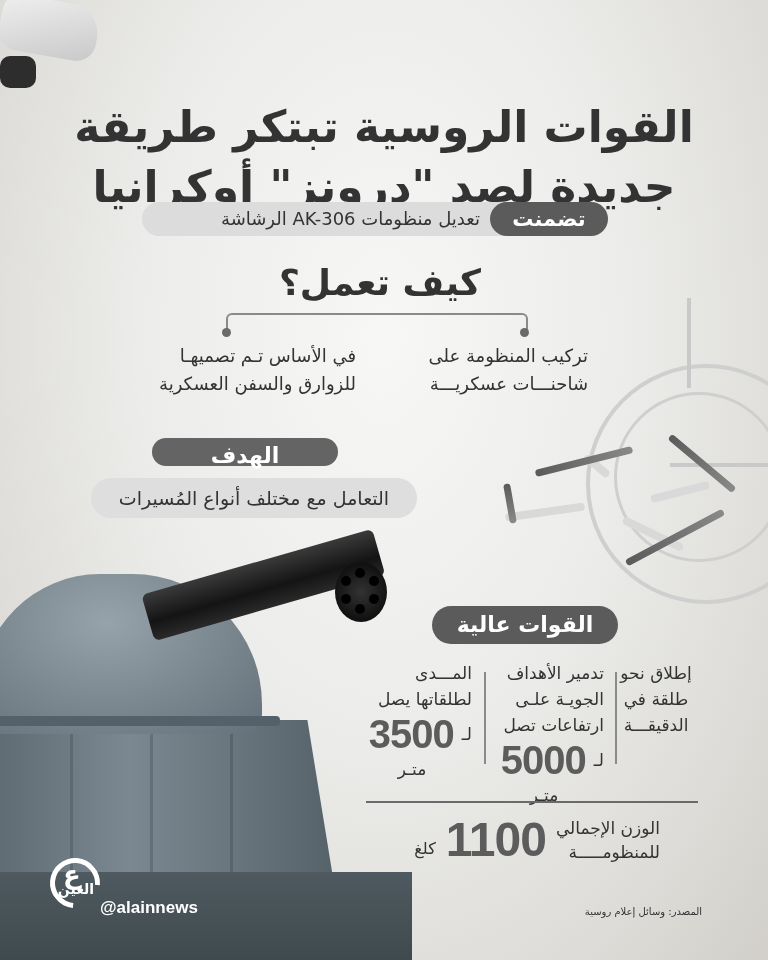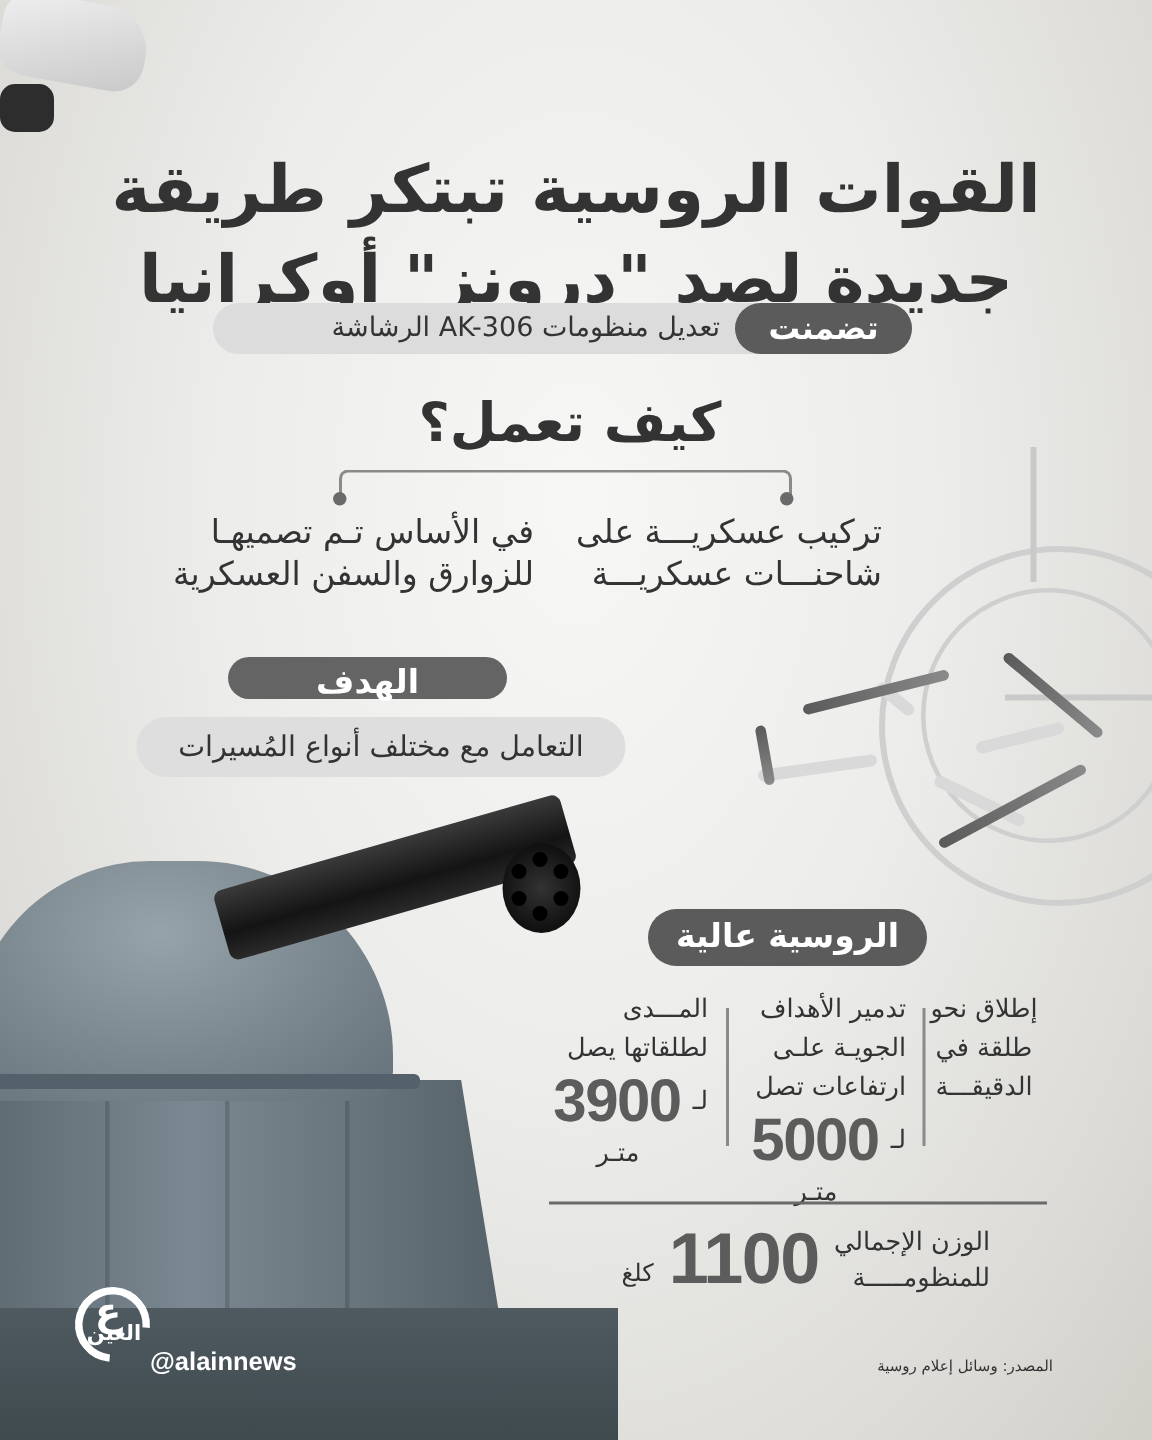--- a/index.html
+++ b/index.html
@@ -38,21 +38,21 @@
   .how-title {
     left: 200px; width: 360px; top: 262px; text-align: center;
     font-weight: bold; font-size: 36px; color: #333; direction: rtl;
   }
   .bracket {
     left: 226px; top: 313px; width: 298px; height: 18px;
     border: 2px solid #8a8a8a; border-bottom: none; border-radius: 6px 6px 0 0;
   }
   .dot { width: 9px; height: 9px; border-radius: 50%; background: #6a6a6a; }
   .how-item {
-    font-size: 22px; line-height: 28px; color: #333; direction: rtl; text-align: right;
+    font-size: 18px; line-height: 28px; color: #333; direction: rtl; text-align: right;
     white-space: nowrap;
   }
 
   
   .goal-label {
     left: 152px; top: 438px; width: 186px; height: 28px;
     background: #646464; color: #fff; border-radius: 18px;
     font-weight: bold; font-size: 22px; line-height: 36px; text-align: center;
   }
   .goal-text {
@@ -152,21 +152,21 @@
   <div class="subtitle-text">تعديل منظومات AK-306 الرشاشة</div>
   <div class="subtitle-tag">تضمنت</div>
 </div>
 
 <div class="abs how-title">كيف تعمل؟</div>
 <div class="abs bracket"></div>
 <div class="abs dot" style="left:520px; top:328px;"></div>
 <div class="abs dot" style="left:222px; top:328px;"></div>
 
 <div class="abs how-item" style="right:180px; top:342px;">
-  <div>تركيب عسكريـــة على</div>
+  <div>تركيب المنظومة على</div>
   <div>شاحنـــات عسكريـــة</div>
 </div>
 <div class="abs how-item" style="right:412px; top:342px;">
   <div>في الأساس تـم تصميهـا</div>
   <div>للزوارق والسفن العسكرية</div>
 </div>
 
 <div class="abs goal-label">الهدف</div>
 <div class="abs goal-text">التعامل مع مختلف أنواع المُسيرات</div>
 
@@ -193,21 +193,21 @@
 <div class="abs gun-muzzle">
   <span class="gun-hole" style="left:20px; top:6px;"></span>
   <span class="gun-hole" style="left:34px; top:14px;"></span>
   <span class="gun-hole" style="left:34px; top:32px;"></span>
   <span class="gun-hole" style="left:20px; top:42px;"></span>
   <span class="gun-hole" style="left:6px; top:32px;"></span>
   <span class="gun-hole" style="left:6px; top:14px;"></span>
 </div>
 <div class="abs turret-base"></div>
 
-<div class="abs specs-label">الروسية عالية</div>
+<div class="abs specs-label">القوات عالية</div>
 
 <div class="abs spec-col" style="right:66px; top:660px; width:92px; text-align:center;">
   <div class="spec-line">إطلاق نحو</div>
   <div class="spec-line">طلقة في</div>
   <div class="spec-line">الدقيقـــة</div>
 </div>
 <div class="abs vsep" style="left:615px; top:672px; height:92px;"></div>
 
 <div class="abs spec-col" style="right:164px; top:660px; width:120px;">
   <div class="spec-line">تدمير الأهداف</div>
@@ -219,21 +219,21 @@
   </div>
   <div class="spec-line" style="text-align:center;">متـر</div>
 </div>
 <div class="abs vsep" style="left:484px; top:672px; height:92px;"></div>
 
 <div class="abs spec-col" style="right:296px; top:660px; width:120px;">
   <div class="spec-line">المـــدى</div>
   <div class="spec-line">لطلقاتها يصل</div>
   <div style="display:flex; flex-direction:row; align-items:center; gap:8px;">
     <span class="spec-line">لـ</span>
-    <span class="spec-big">3900</span>
+    <span class="spec-big">3500</span>
   </div>
   <div class="spec-line" style="text-align:center;">متـر</div>
 </div>
 
 <div class="abs hsep"></div>
 
 <div class="abs" style="right:108px; top:812px; display:flex; flex-direction:row-reverse; align-items:center; gap:10px;">
   <div class="weight-label">
     <div>الوزن الإجمالي</div>
     <div>للمنظومـــــة</div>

